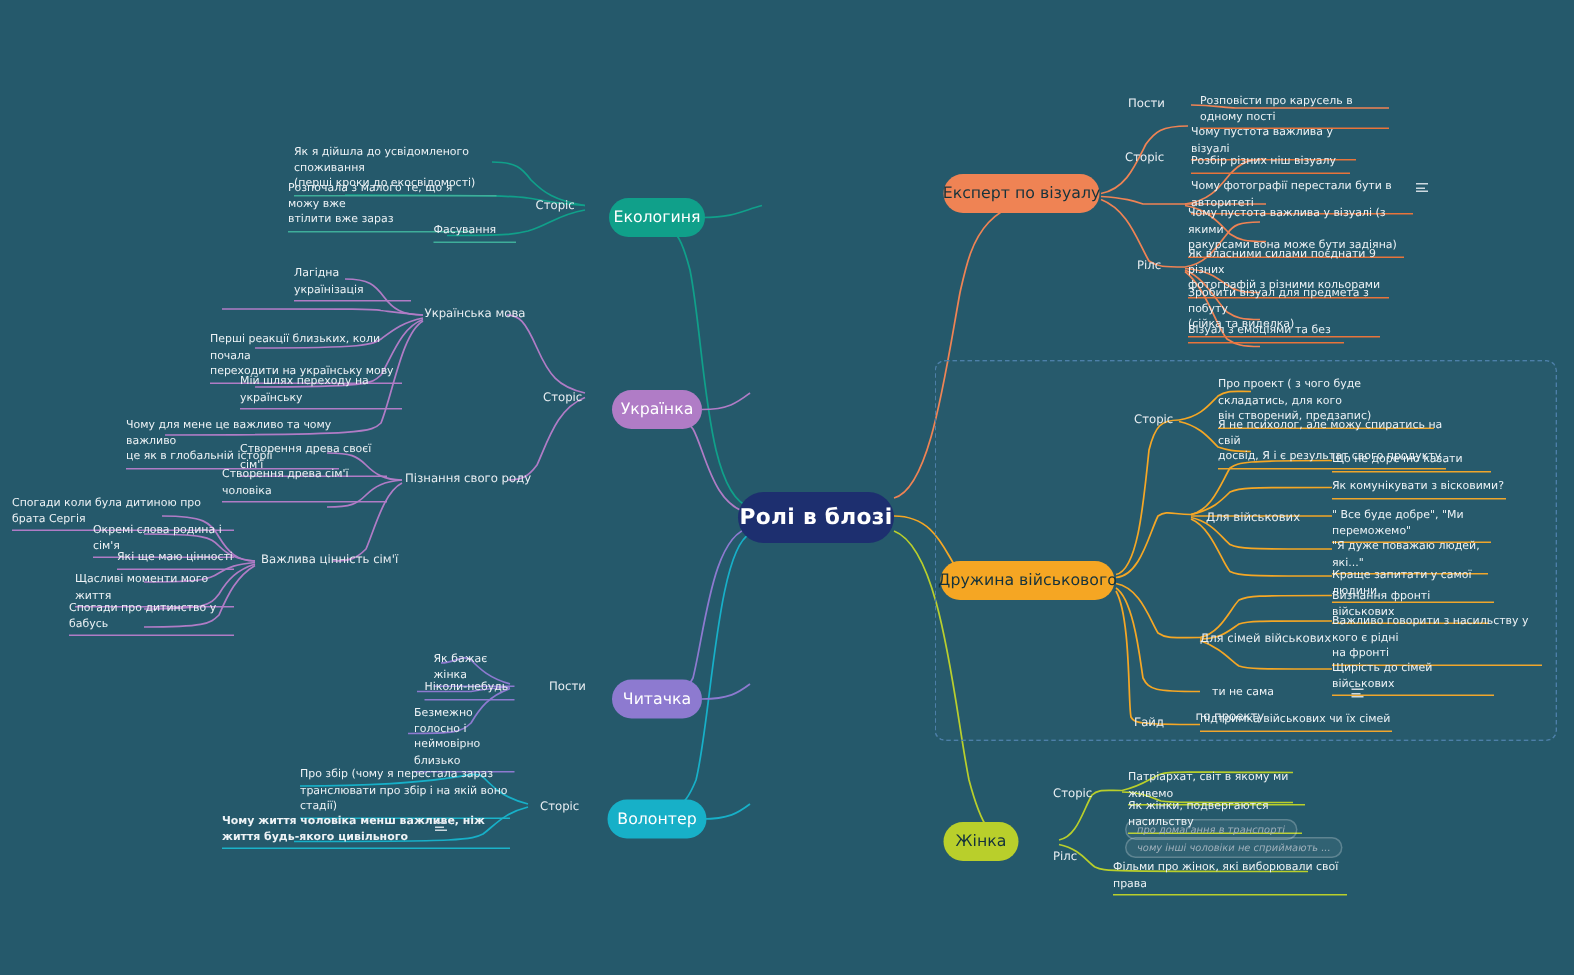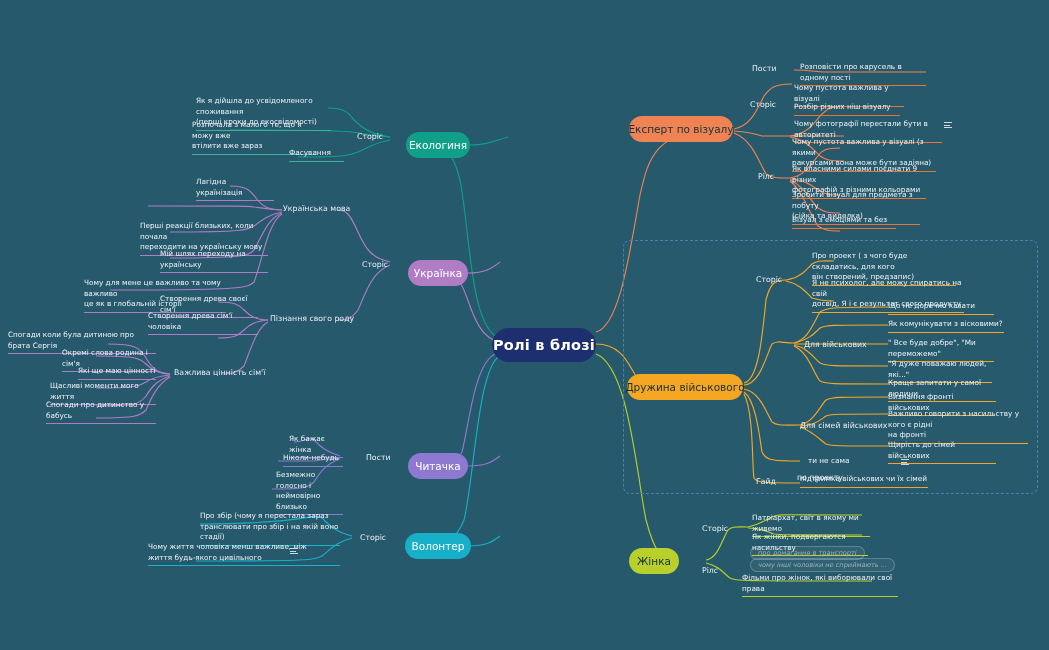--- a/index.html
+++ b/index.html
@@ -258,21 +258,21 @@
 
   <div class="blabel" style="left:366px;top:453px;">Пости</div>
   <div class="leaf ul u-violet" style="left:289px;top:434px;width:54px;">Як бажає жінка</div>
   <div class="leaf ul u-violet" style="left:283px;top:453px;width:60px;">Ніколи-небудь</div>
   <div class="leaf ul u-violet" style="left:276px;top:470px;width:67px;">Безмежно голосно і
 неймовірно близько</div>
 
   <div class="blabel" style="left:360px;top:533px;">Сторіс</div>
   <div class="leaf ul u-cyan" style="left:200px;top:511px;width:140px;">Про збір (чому я перестала зараз
 транслювати про збір і на якій воно стадії)</div>
-  <div class="leaf ul u-cyan" style="left:148px;top:542px;width:192px;">Чому життя чоловіка менш важливе, ніж
+  <div class="leaf ul u-cyan" style="left:148px;top:542px;width:192px;font-weight:bold;">Чому життя чоловіка менш важливе, ніж
 життя будь-якого цивільного</div>
   <div class="noteicon" style="left:290px;top:548px;">
     <i></i>
       <i></i>
       <i></i>
   </div>
 
   <div class="blabel" style="left:752px;top:64px;">Пости</div>
   <div class="leaf ul u-orange" style="left:800px;top:62px;width:126px;">Розповісти про карусель в одному пості</div>
 

